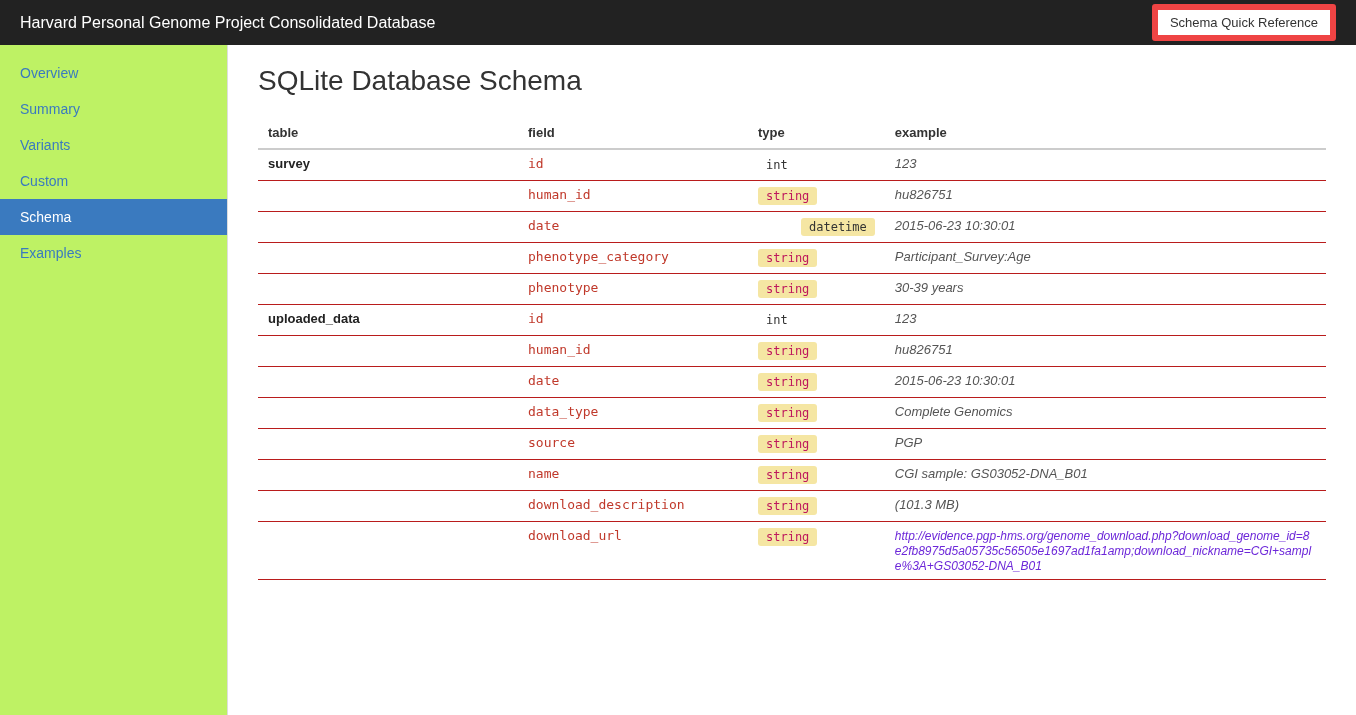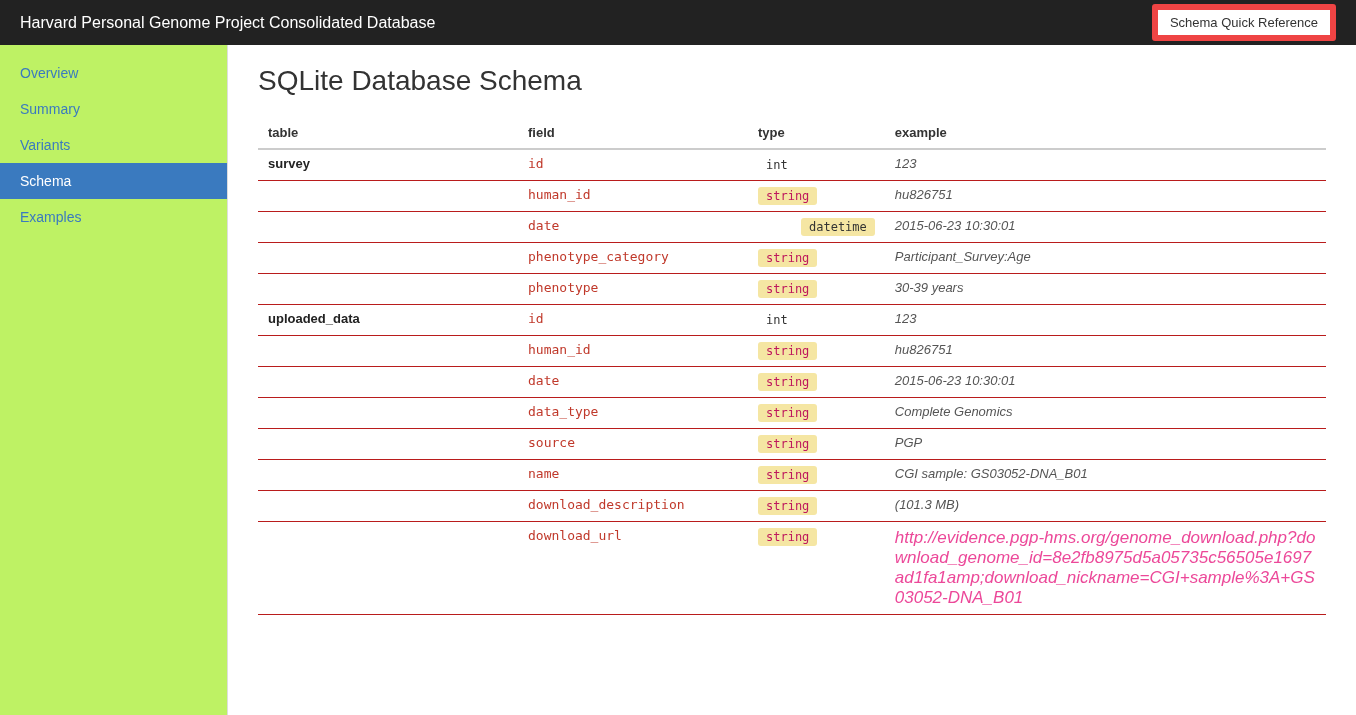--- a/index.html
+++ b/index.html
@@ -94,38 +94,39 @@
       padding: 2px 8px;
       border-radius: 3px;
       font-size: 12px;
       font-family: monospace;
     }
     .type-int { background: transparent; color: #333; }
     .type-string { background: #f5e6a3; color: #be185d; text-align: center; }
     .type-datetime { background: #f5e6a3; color: #333; margin-left: 43px; }
 
     .example-val { color: #555; font-style: italic; font-size: 13px; }
-    .example-url { color: #ec4899; font-style: italic; font-size: 17px; word-break: break-all; }
+    .example-url { color: #6d28d9; font-style: italic; font-size: 12px; word-break: break-all; }
 
     .table-name-cell { padding-top: 12px; }
   </style>
 </head>
 <body>
 
 <div id="topbar">
   <span id="topbar-title">Harvard Personal Genome Project Consolidated Database</span>
   <button id="schema-quick-ref-btn">Schema Quick Reference</button>
 </div>
 
 <div id="layout">
 
   <nav id="sidebar">
   <div class="sidebar-item">Overview</div>
       <div class="sidebar-item">Summary</div>
       <div class="sidebar-item">Variants</div>
+      <div class="sidebar-item">Custom</div>
       <div class="sidebar-item active">Schema</div>
       <div class="sidebar-item">Examples</div>
     </nav>
 
   <main id="main">
     <h1 id="page-title">SQLite Database Schema</h1>
     <table id="schema-table">
       <thead>
         <tr>
           <th class="col-table">table</th>

